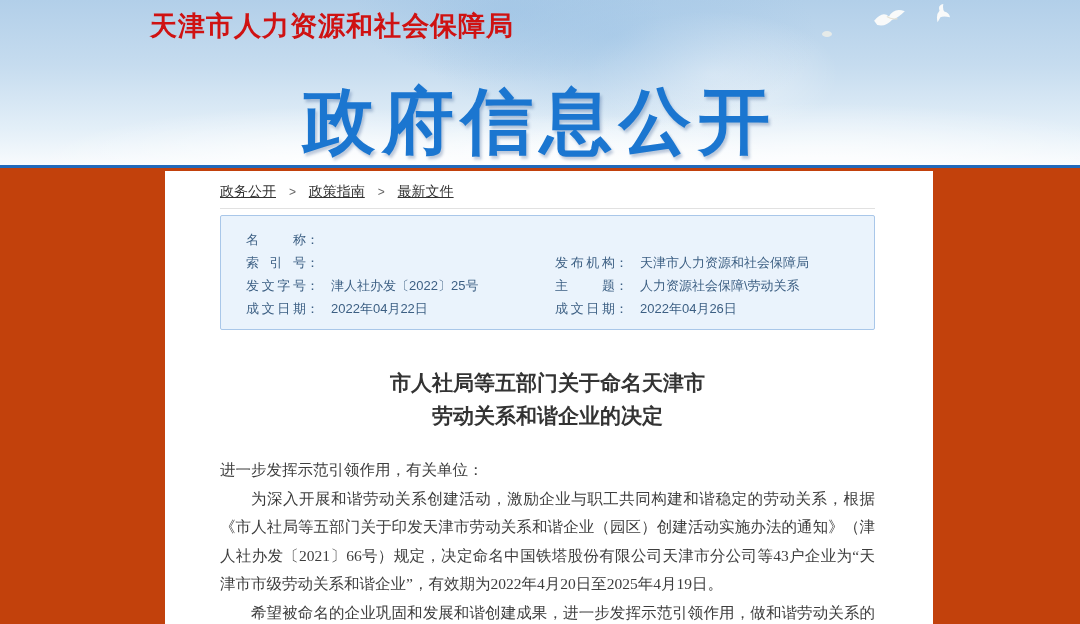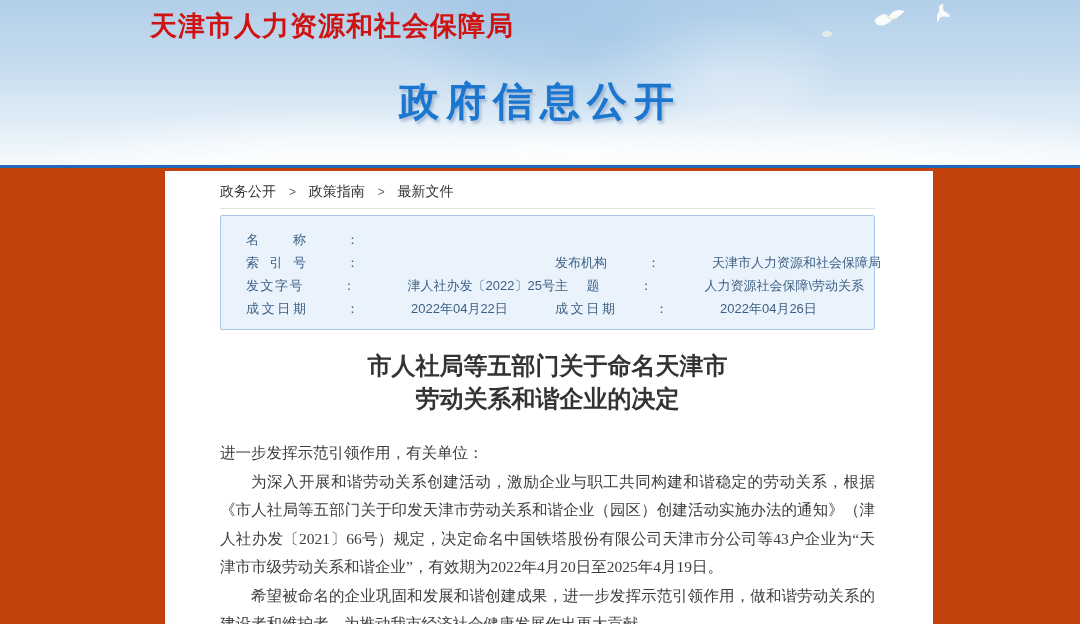--- a/index.html
+++ b/index.html
@@ -22,57 +22,57 @@
       radial-gradient(ellipse 180px 90px at 66% 45%, rgba(255,255,255,0.5), rgba(255,255,255,0) 70%),
       linear-gradient(180deg,#b2cfe9 0%, #c6dcef 40%, #e3eff8 78%, #f8fbfd 100%);
   }
   .site-name {
     position:absolute; left:150px; top:8px;
     font-size:27px; font-weight:bold; letter-spacing:1px; color:#cf1212;
     cursor:pointer;
   }
   .banner-title {
     position:absolute; top:74px; left:0; width:100%;
-    text-align:center; font-size:40px; font-weight:bold; letter-spacing:7px;
+    text-align:center; font-size:72px; font-weight:bold; letter-spacing:7px;
     color:#1b76d0;
     text-shadow:2px 3px 3px rgba(30,70,130,0.28);
   }
   .dove { position:absolute; opacity:0.95; }
   .dove-1 { left:872px; top:7px; width:36px; }
   .dove-2 { left:928px; top:3px; width:23px; }
   .dove-3 { left:822px; top:30px; width:10px; opacity:0.7; }
   .dove svg { display:block; width:100%; height:auto; }
   
   .content {
     position:absolute; left:165px; top:171px; width:768px; height:453px;
     background:#ffffff;
   }
   .content-inner { padding:9px 58px 0 55px; }
   
   .breadcrumb { font-size:14px; color:#333; height:23px; line-height:23px; }
-  .crumb { cursor:pointer; }
+  .crumb { cursor:pointer;text-decoration:underline; }
   .crumb-sep { color:#666; font-size:12px; margin:0 9px; }
   .breadcrumb-divider { border-bottom:1px solid #e1e1e1; margin:5px 0 0 0; }
   
   .meta-box {
     margin-top:6px; background:#eaf3fc; border:1px solid #a9c7e9; border-radius:2px;
     padding:12px 10px 9px 25px; font-size:13px; color:#3c5f83;
   }
   .meta-row { display:flex; line-height:23px; }
-  .meta-cell { display:flex; width:50%; white-space:nowrap;gap:40px; }
+  .meta-cell { display:flex; width:50%; white-space:nowrap; }
   .meta-cell.wide { width:100%; }
   .meta-label {
     display:inline-block; width:60px; text-align:justify; text-align-last:justify;
   }
   .meta-colon { margin-right:12px; }
   
   .doc-title {
-    margin-top:20px; text-align:center;
+    margin-top:37px; text-align:center;
     font-family:"Liberation Serif","DejaVu Serif",serif;
-    font-size:24px; font-weight:bold; color:#333; line-height:33px;
+    font-size:21px; font-weight:bold; color:#333; line-height:33px;
   }
   
   .doc-body {
     margin-top:23px;
     font-family:"Liberation Serif","DejaVu Serif",serif;
     font-size:15.5px; color:#3d3d3d; line-height:28.5px; text-align:justify;
   }
   .doc-body p { margin:0; }
   .doc-body p.indent { text-indent:2em; }
 </style>

